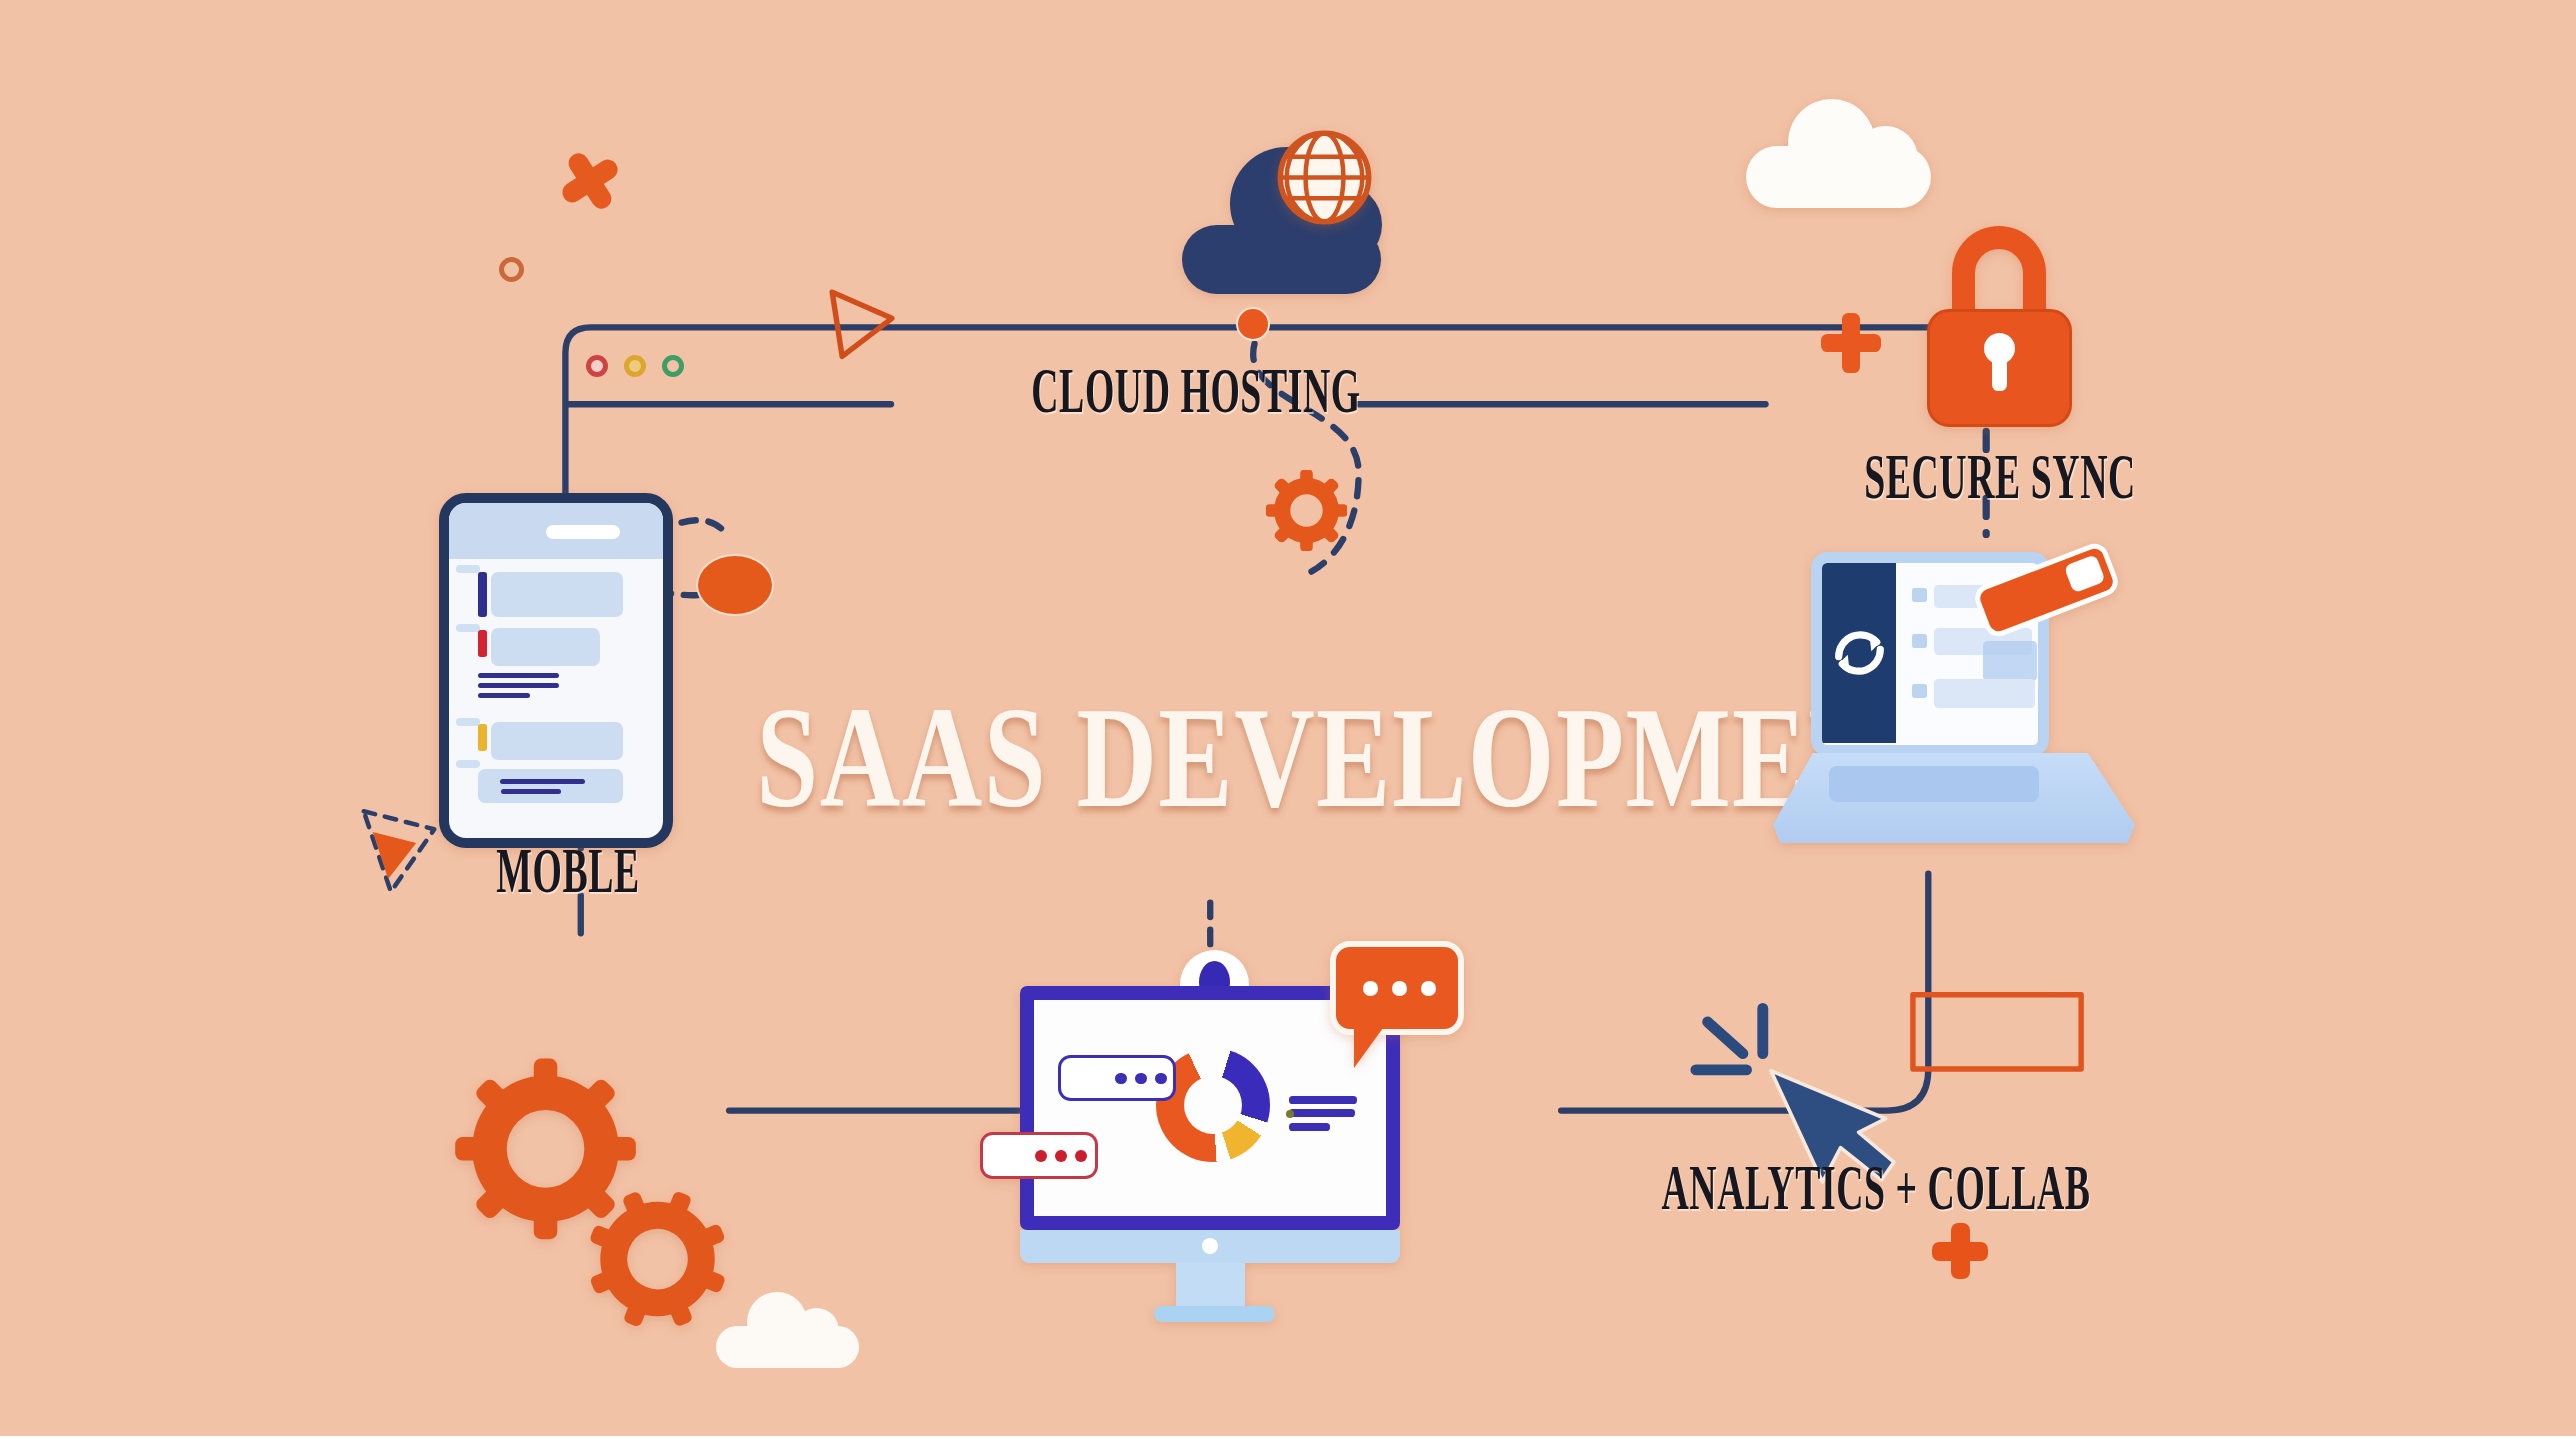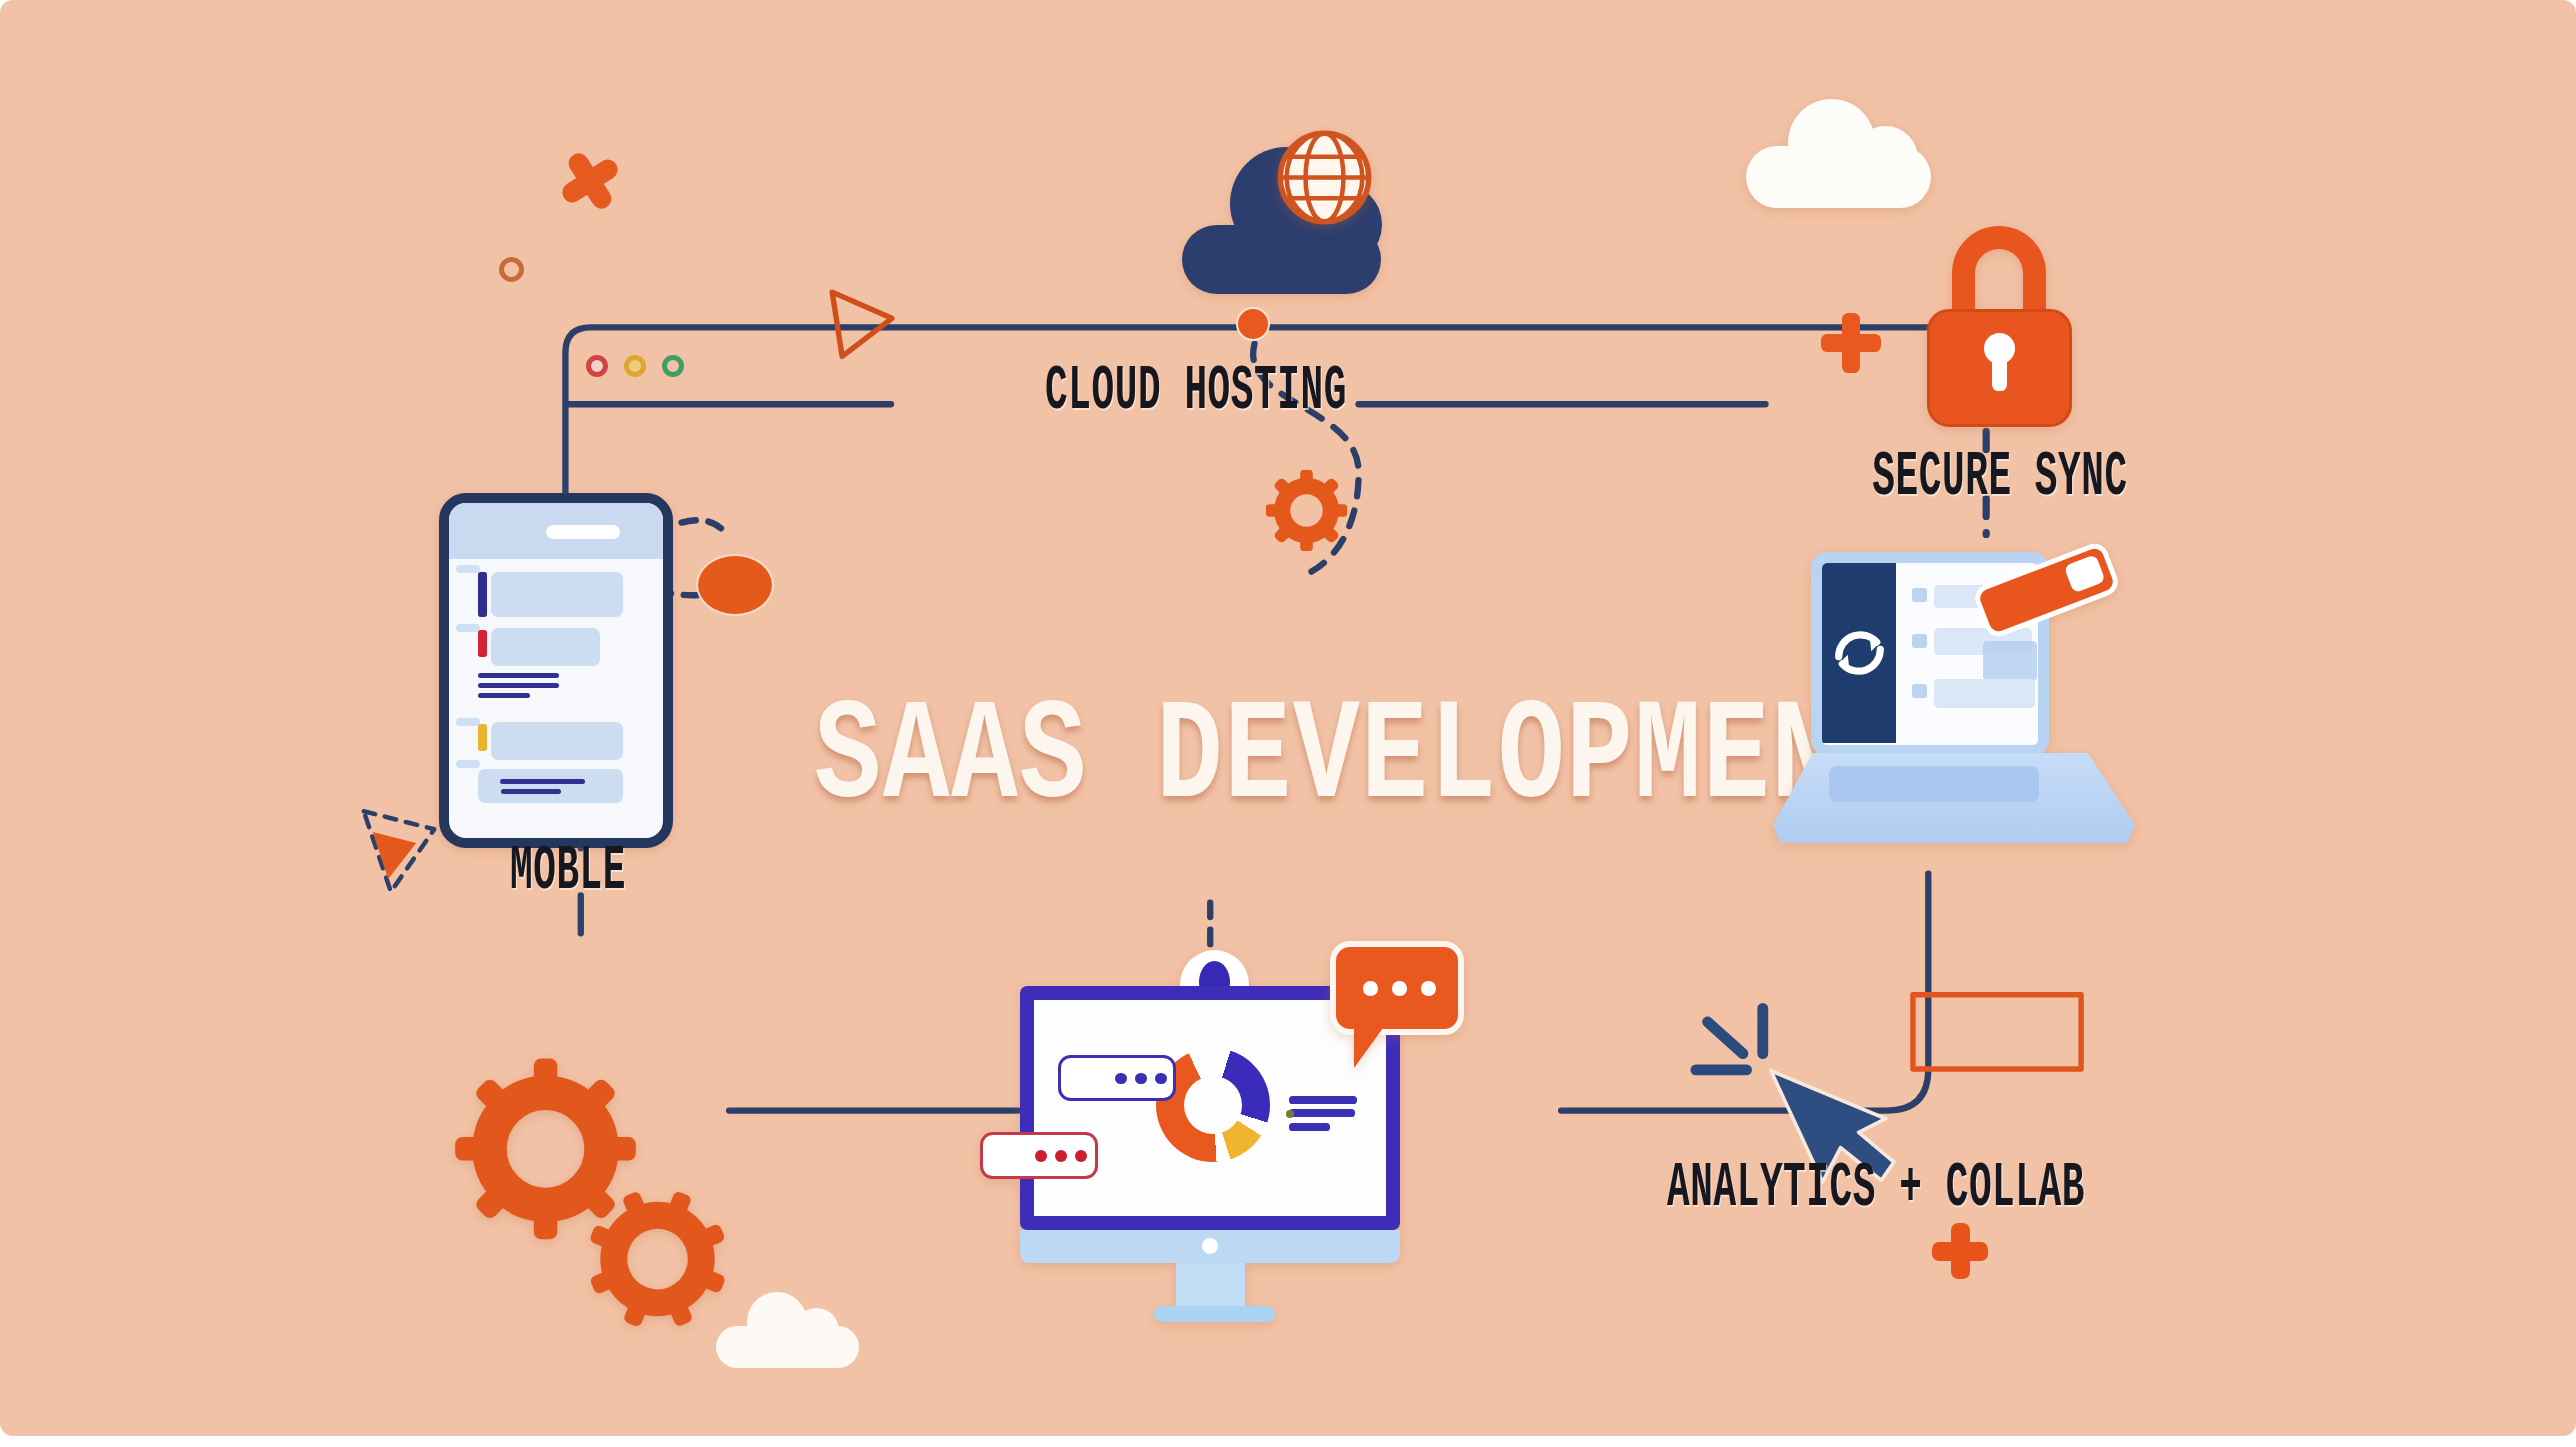--- a/index.html
+++ b/index.html
@@ -1,20 +1,19 @@
 <!DOCTYPE html>
 <html style="font-size:14.5px"><head>
 <meta charset="utf-8">
 <style>
   html,body{margin:0;padding:0;}
   .stage{
     position:relative;width:2576px;height:1436px;overflow:hidden;
     background:#f2c2a6;
-    font-family:Liberation Mono, monospace;
-    border-radius:13px;
+    font-family:Liberation Serif, serif;
   }
   .abs{position:absolute;}
   
   .lbl{
     position:absolute;white-space:nowrap;font-weight:700;color:#17171f;
     transform:translate(-50%,-50%) scaleX(.60);
     font-size:63px;letter-spacing:0.9px;
     text-shadow:1.8px 2.7px 0 rgba(255,241,230,.65);
   }
   .title{

